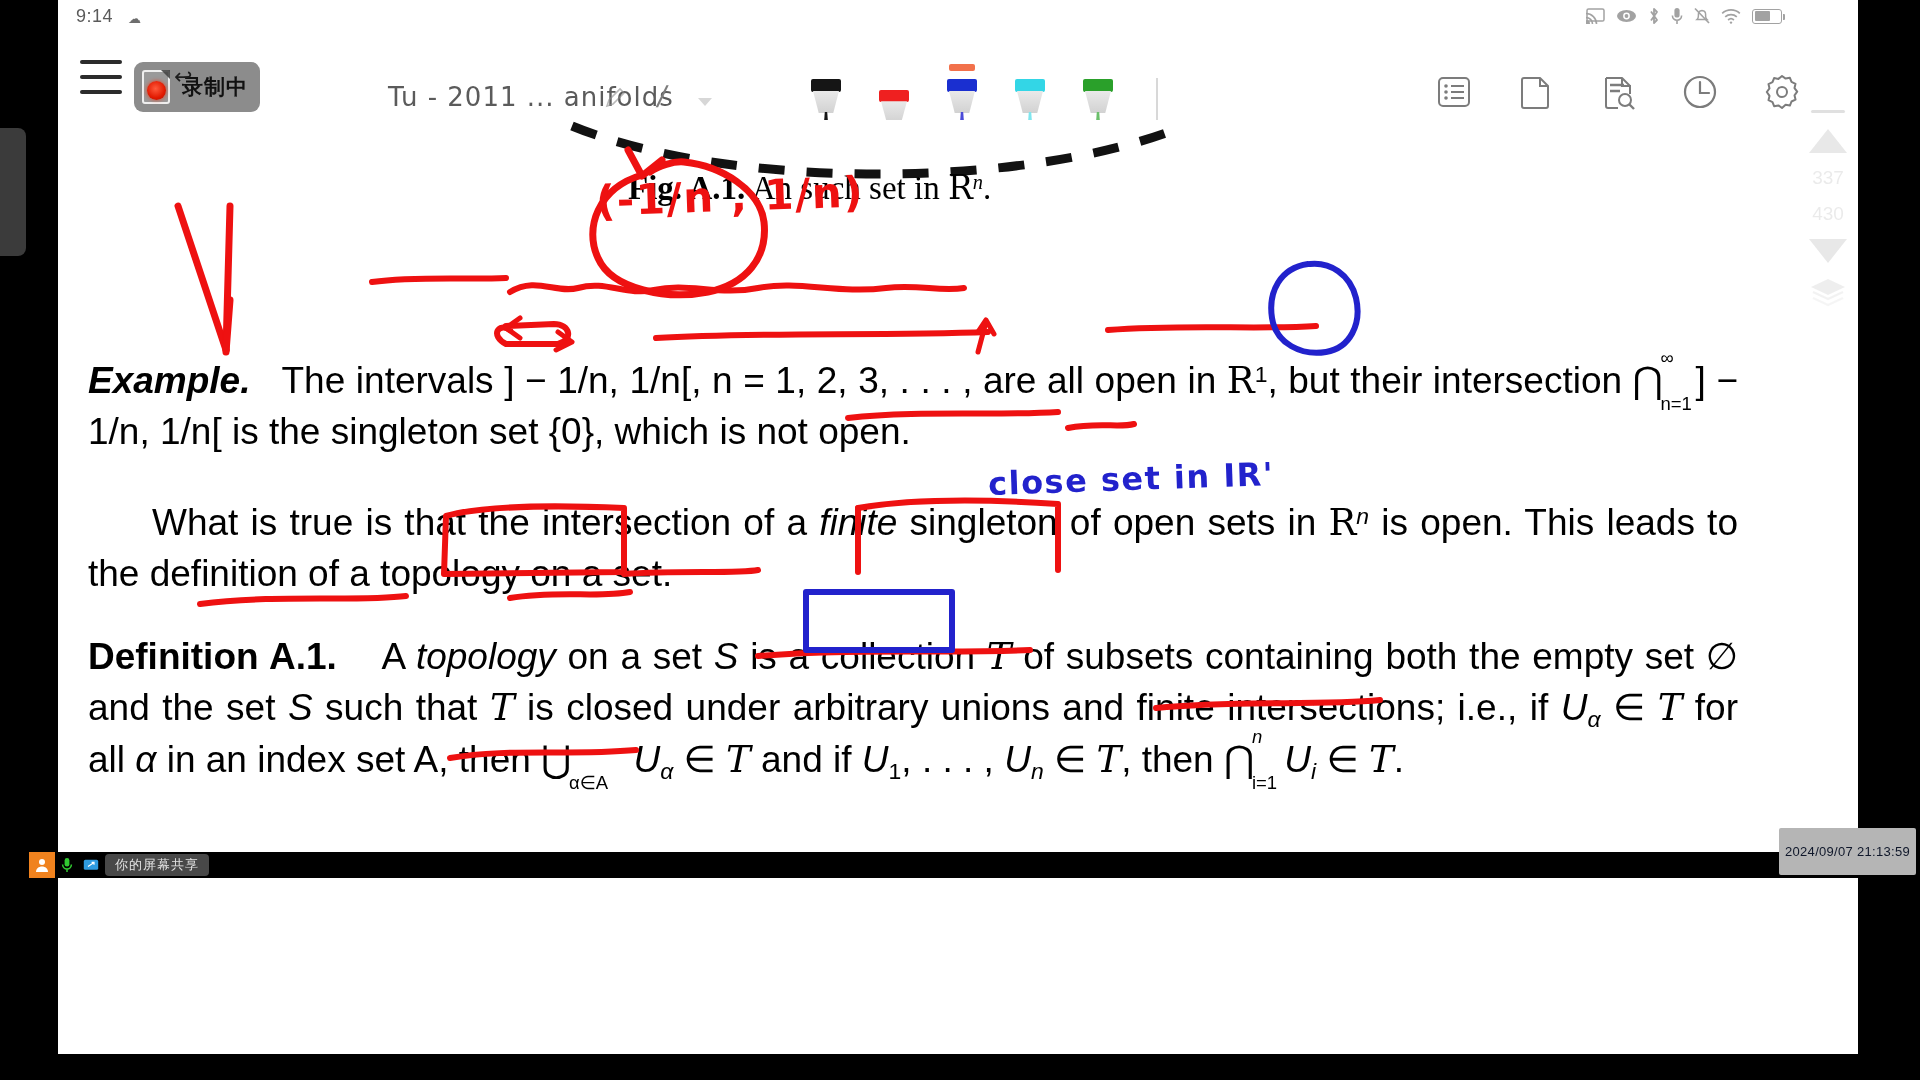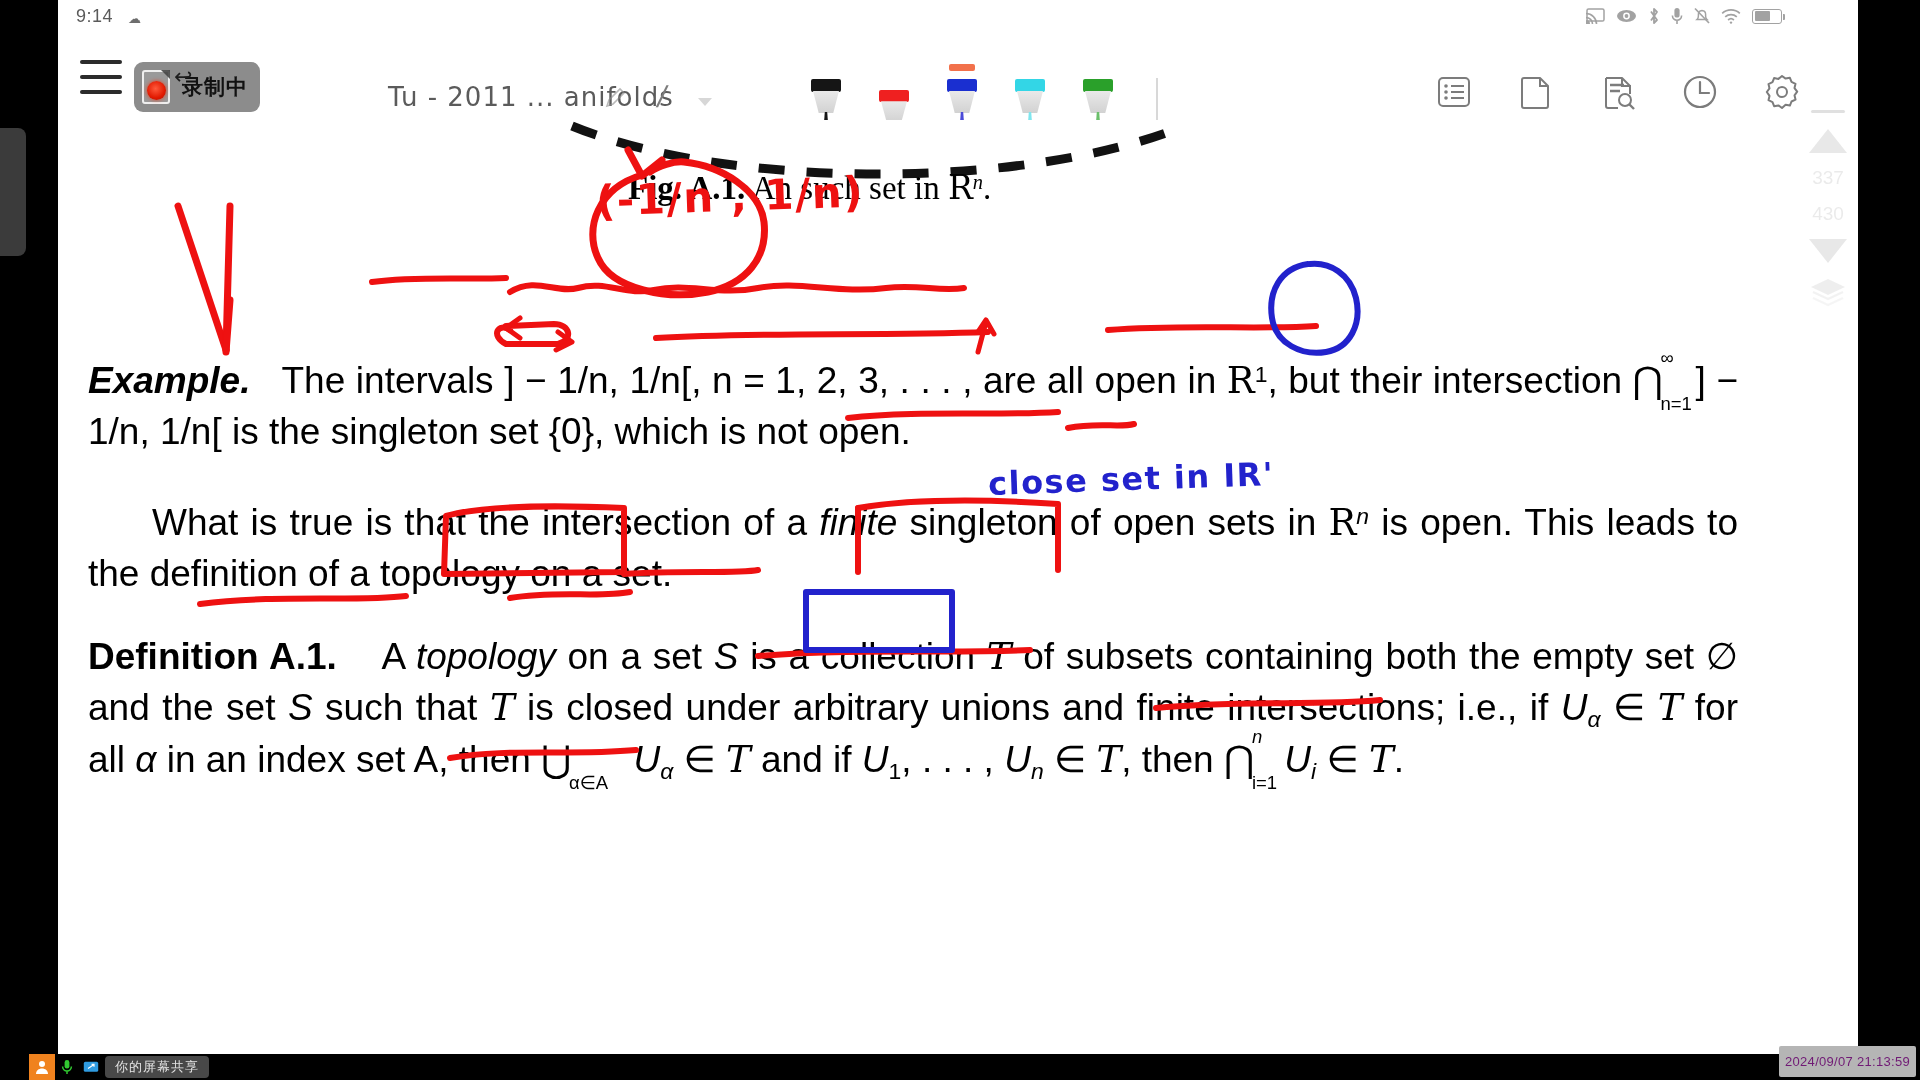--- a/index.html
+++ b/index.html
@@ -2,21 +2,21 @@
 <html><head>
 <meta charset="utf-8">
 <style>
   * { box-sizing: border-box; margin: 0; padding: 0; }
   html, body {
     width: 1920px; height: 1080px;
     background: #000;
     font-family: "Liberation Sans", sans-serif;
     overflow: hidden;
   }
-  #root { position: relative; width: 1920px; height: 1080px; background: #000; }
+  #root { position: relative; width: 1920px; height: 878px; background: #000; }
 
   
   .bezel-left  { position: absolute; left: 0; top: 0; width: 58px; height: 1080px; background: #000; z-index: 40; }
   .bezel-right { position: absolute; right: 0; top: 0; width: 62px; height: 1080px; background: #000; z-index: 40; }
 
   
   .app {
     position: absolute; left: 58px; top: 0; width: 1800px; height: 1054px;
     background: #ffffff;
   }
@@ -186,22 +186,22 @@
   .bb-person { width: 26px; height: 26px; background: #f0821e; display: flex; align-items: center; justify-content: center; }
   .bb-mic { width: 24px; height: 26px; display: flex; align-items: center; justify-content: center; }
   .bb-share { width: 24px; height: 26px; display: flex; align-items: center; justify-content: center; }
   .bb-label {
     height: 22px; display: flex; align-items: center; padding: 0 10px;
     background: rgba(85,85,85,.85); border-radius: 4px; margin-left: 2px;
     font-family: "DejaVu Sans", sans-serif; font-size: 13px; color: #e2e2e2; letter-spacing: 1px;
   }
   .bb-clock {
     position: absolute; right: 4px; bottom: 3px;
-    background: #b5b5b5; color: #701a75; font-size: 13px;
-    padding: 8px 6px; border-radius: 2px;
+    background: #b5b5b5; color: #0f172a; font-size: 13px;
+    padding: 16px 6px; border-radius: 2px;
     font-family: "Liberation Sans", sans-serif; letter-spacing: .3px;
   }
   .side-tab {
     position: absolute; left: 0px; top: 128px; width: 26px; height: 128px;
     background: #3b3b3b; border-radius: 0 8px 8px 0; z-index: 41;
   }
 </style>
 </head>
 <body>
 

